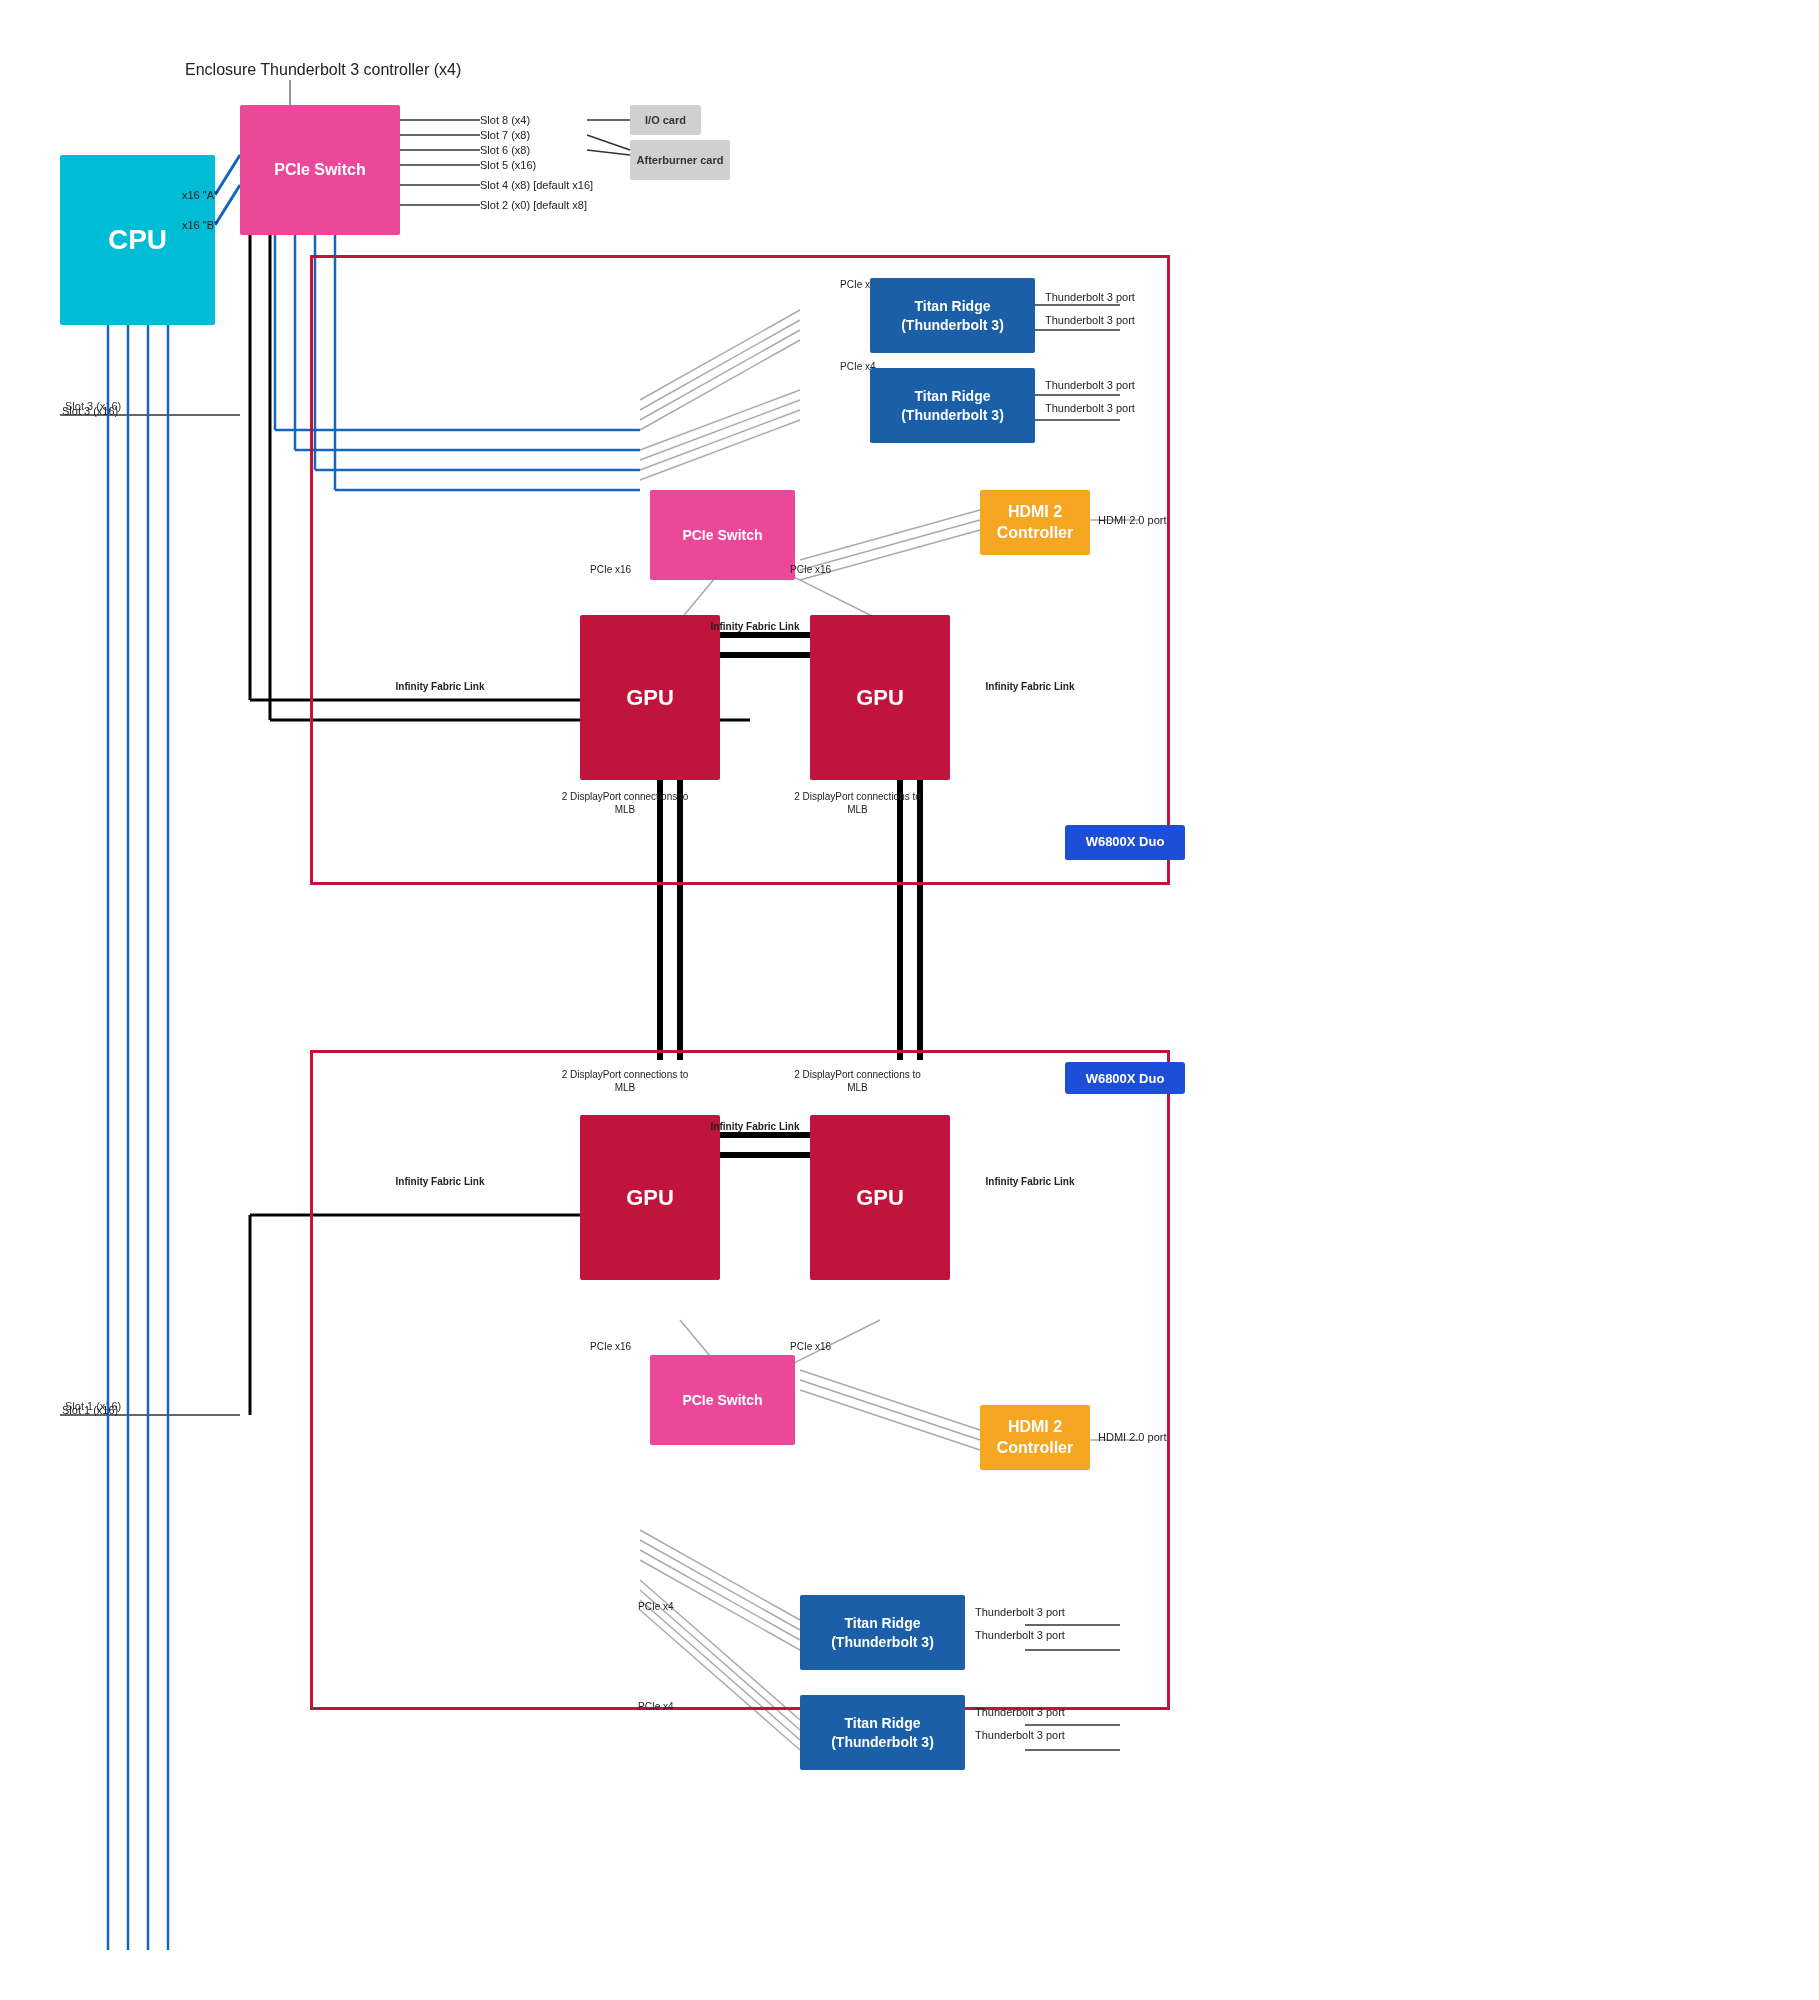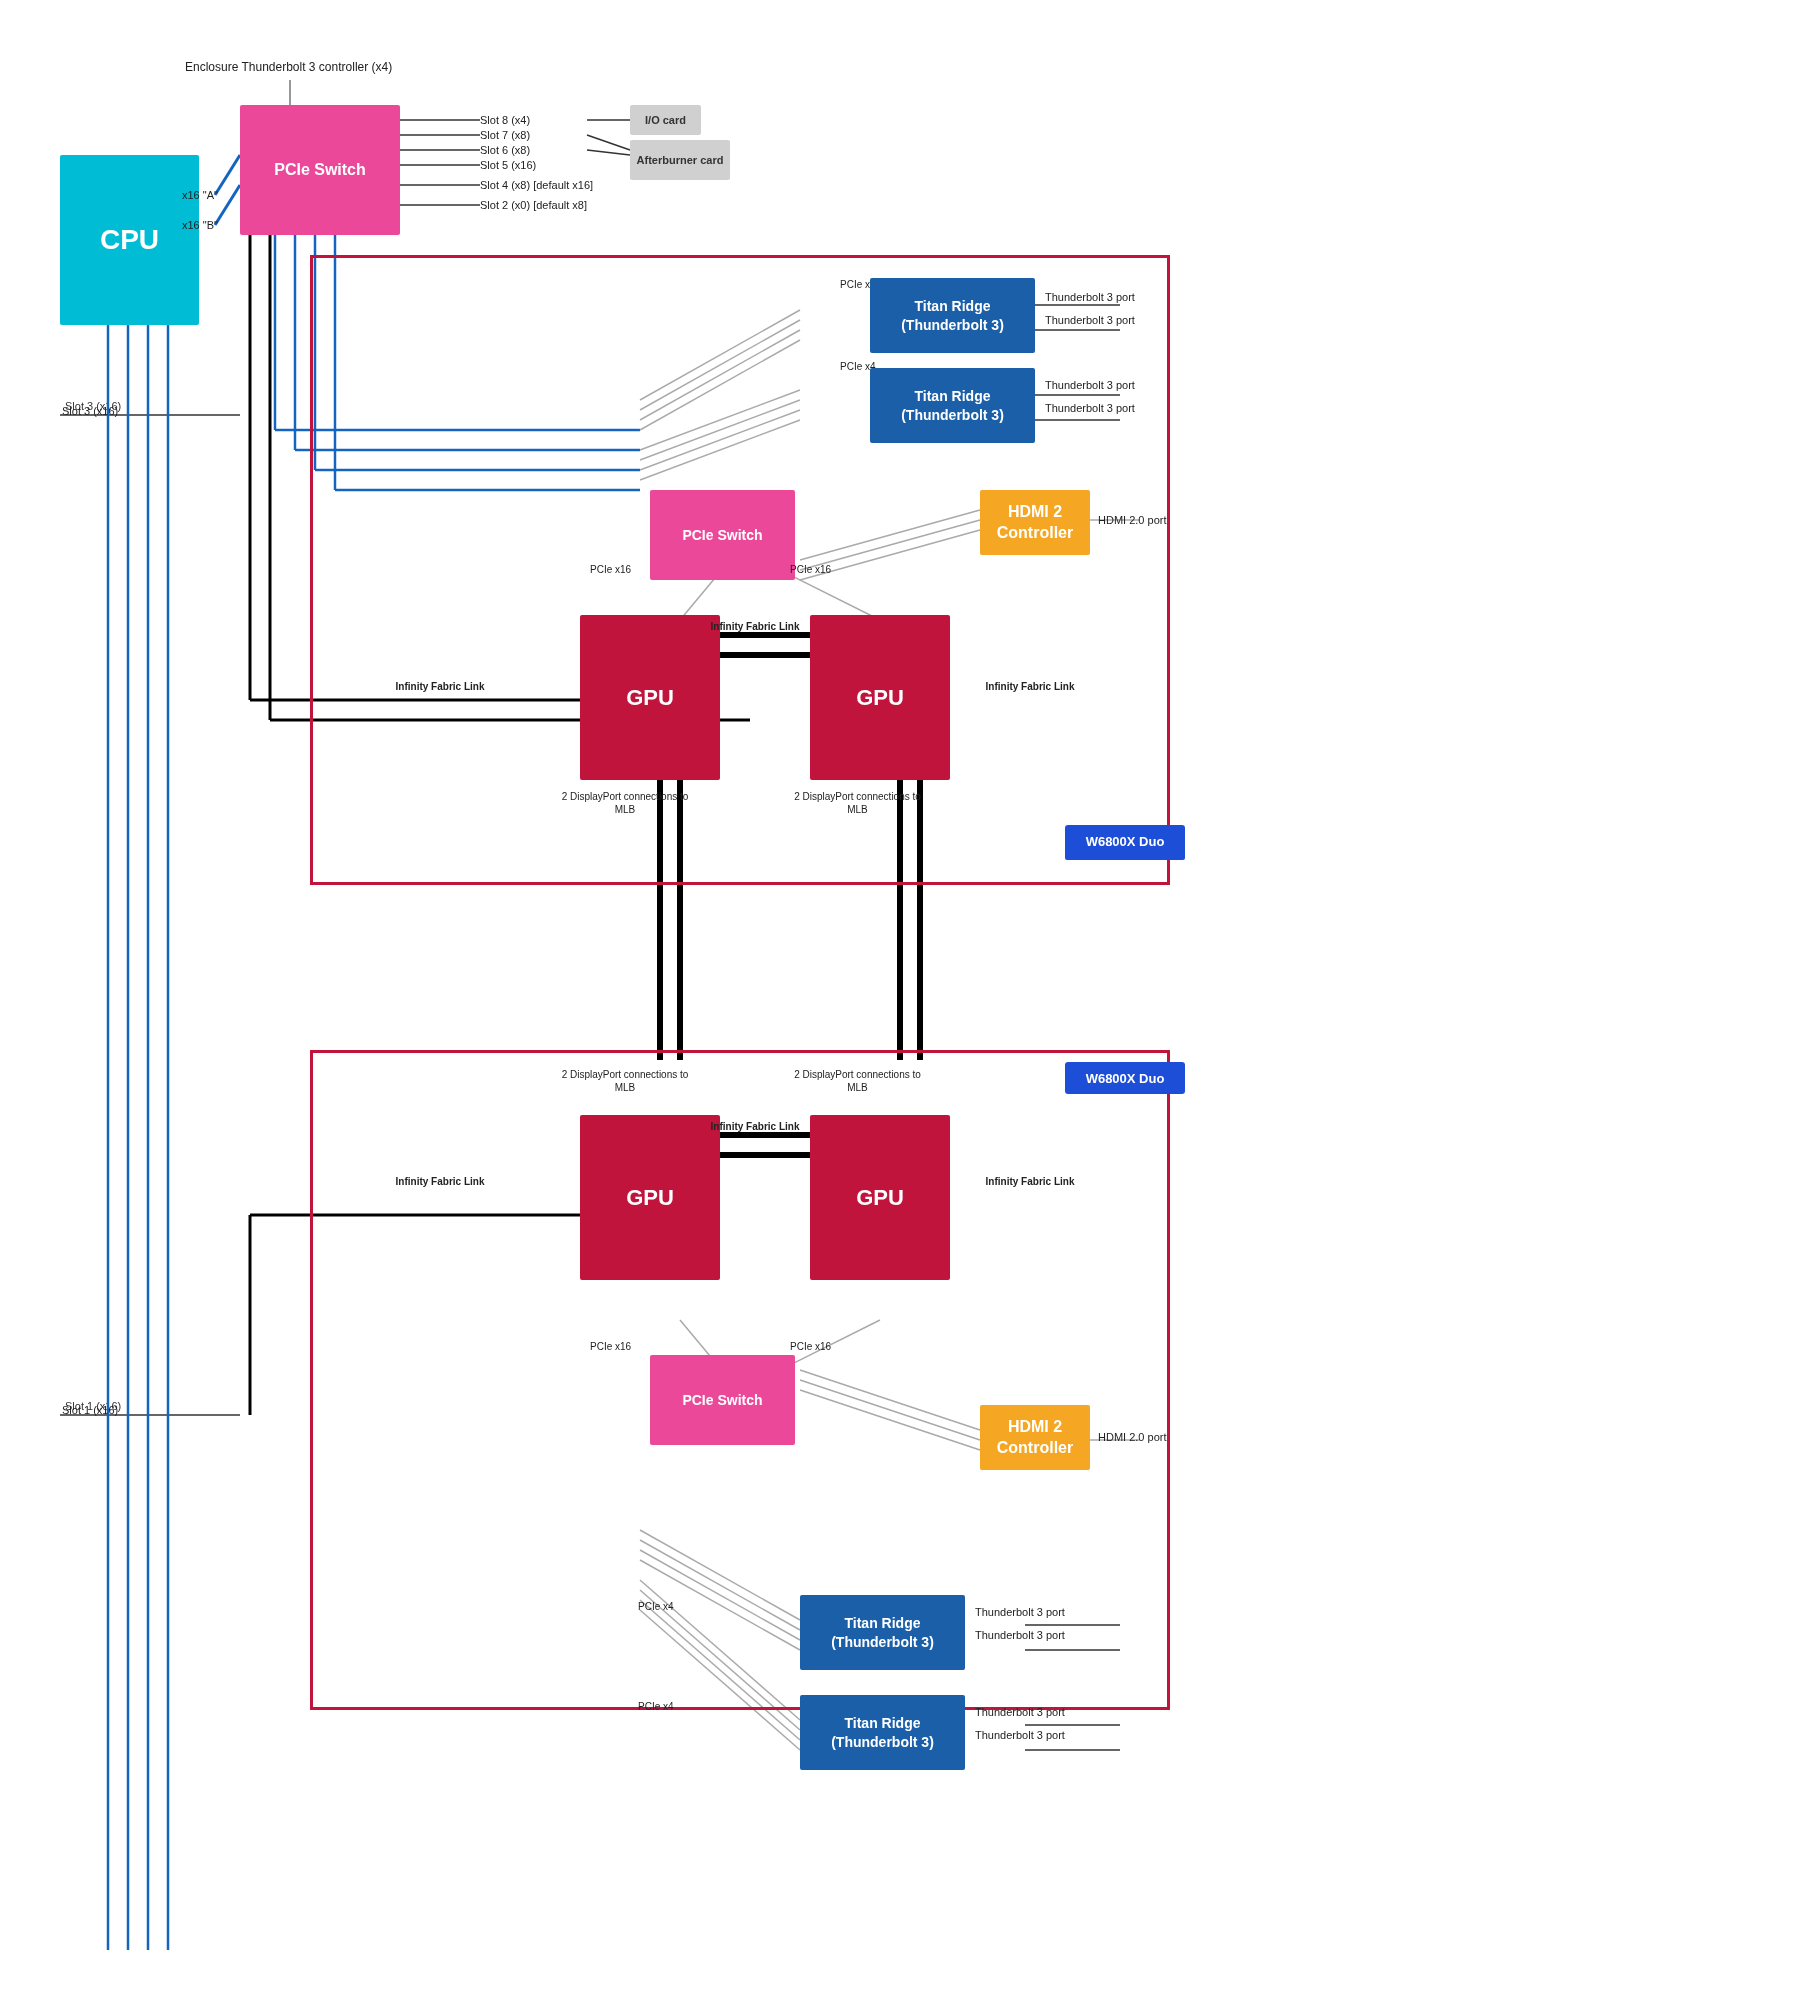--- a/index.html
+++ b/index.html
@@ -201,25 +201,25 @@
 
     <line x1="1025" y1="1625" x2="1120" y2="1625" stroke="#333" stroke-width="1.5"></line>
     <line x1="1025" y1="1650" x2="1120" y2="1650" stroke="#333" stroke-width="1.5"></line>
     <line x1="1025" y1="1725" x2="1120" y2="1725" stroke="#333" stroke-width="1.5"></line>
     <line x1="1025" y1="1750" x2="1120" y2="1750" stroke="#333" stroke-width="1.5"></line>
 
     <line x1="1085" y1="1440" x2="1140" y2="1440" stroke="#aaa" stroke-width="1.5"></line>
 
   </svg>
 
-  <div class="label" style="left:185px; top:60px; font-size:12px;">
+  <div class="label" style="left:185px; top:60px; font-size:16px;">
     <span>Enclosure Thunderbolt 3 controller (x4)</span>
   </div>
 
-  <div class="block block-cpu" style="left:60px; top:155px; width:139px; height:170px;">
+  <div class="block block-cpu" style="left:60px; top:155px; width:155px; height:170px;">
     <span>CPU</span>
   </div>
 
   <div class="label" style="left:182px; top:188px; font-size:11px;">
     <span>x16 "A"</span>
   </div>
 
   <div class="label" style="left:182px; top:218px; font-size:11px;">
     <span>x16 "B"</span>
   </div>

